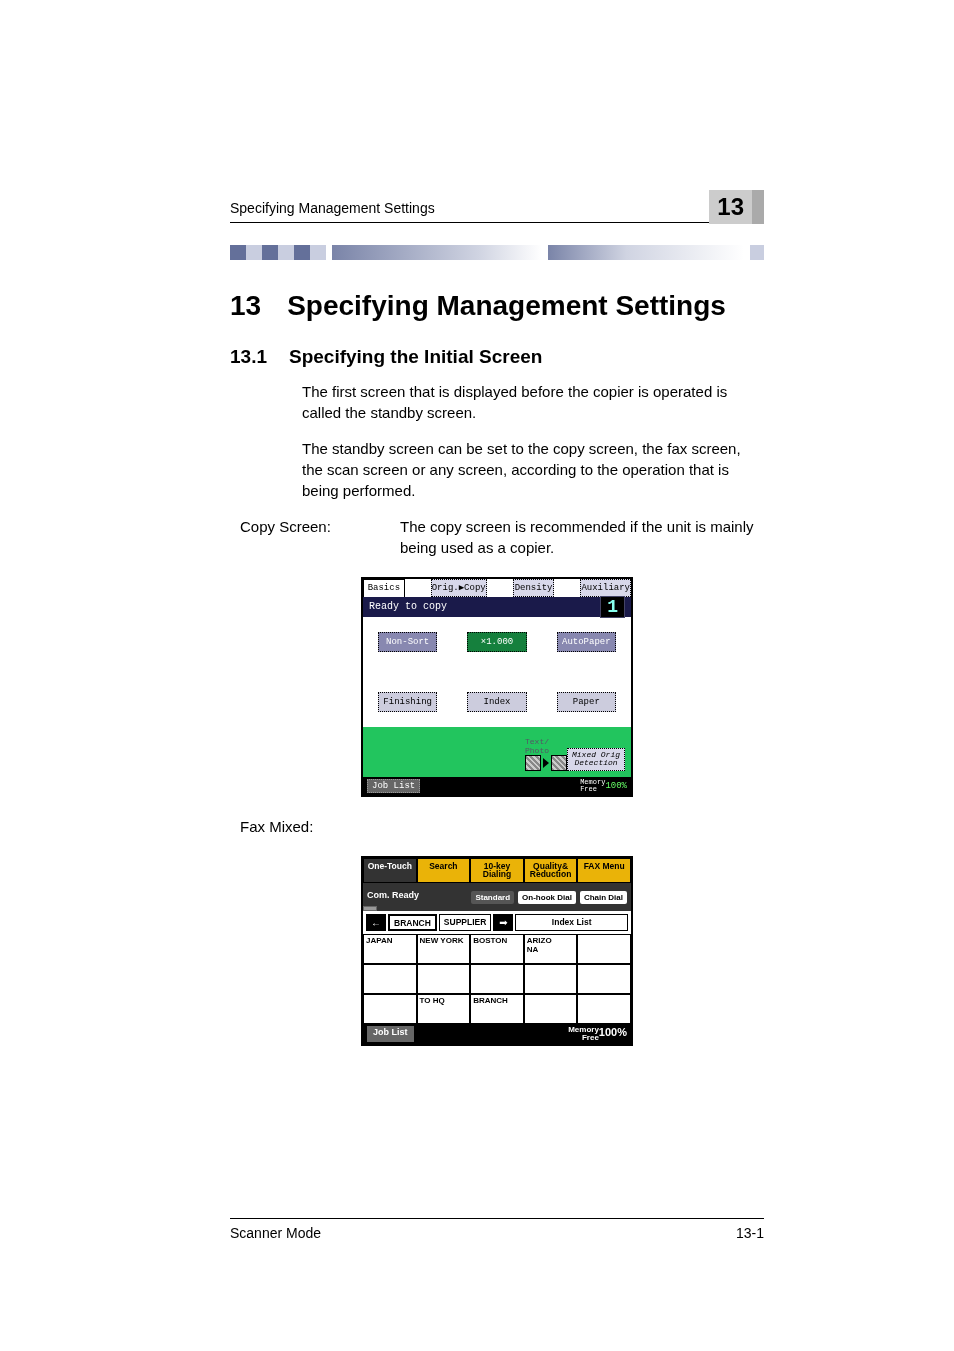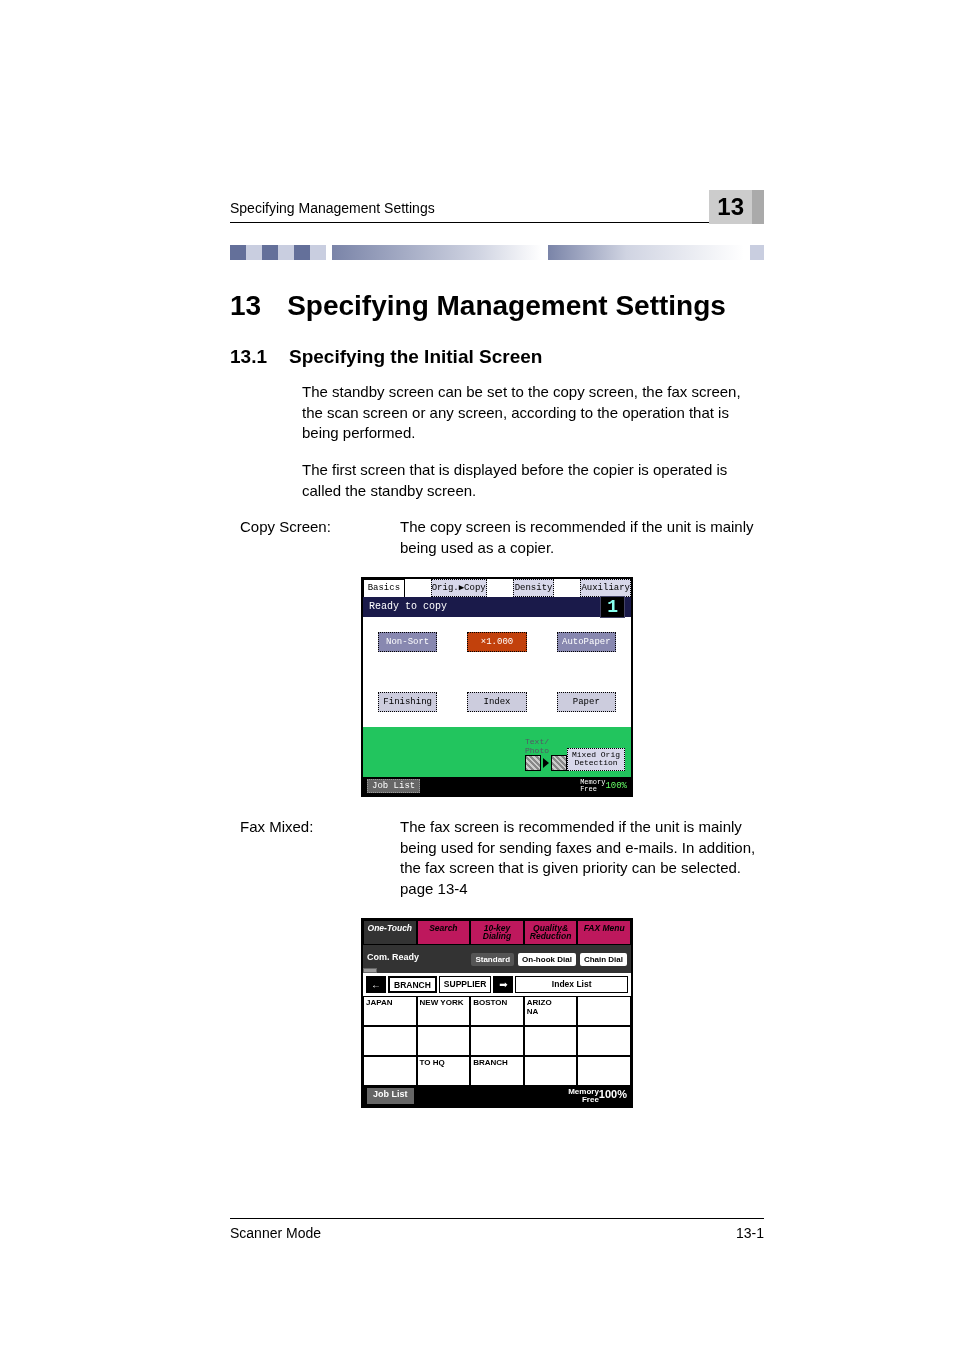--- a/index.html
+++ b/index.html
@@ -128,60 +128,60 @@
   .cs-status .count {
     background: #000; color: #8fe; font-size: 18px; font-weight: bold;
     padding: 0 6px; border: 1px solid #446;
   }
   .cs-row { display: flex; padding: 0; }
   .cs-btn {
     flex: 1; border: 1px solid #000; background: #8888b0; color: #fff;
     text-align: center; padding: 4px 2px; font-size: 9px; margin: 15px;
     border-style: dotted;
   }
-  .cs-btn.dark { background: #c2410c; }
+  .cs-btn.dark { background: #15803d; }
   .cs-btn.light { background: #ccccdd; color: #000; }
   .cs-area {
     display: flex; justify-content: flex-end; align-items: flex-end;
     padding: 6px 6px; height: 50px; background:#22c55e;
   }
   .cs-icons {
     display: flex; gap: 2px; align-items: center;
   }
   .cs-icons .ico {
     width: 16px; height: 16px; border: 1px solid #000;
     background: repeating-linear-gradient(45deg,#888,#888 2px,#ccc 2px,#ccc 4px);
   }
   .cs-icons .tri {
     width: 0; height: 0; border-top: 5px solid transparent;
     border-bottom: 5px solid transparent; border-left: 6px solid #000;
   }
   .cs-mixed {
     border: 1px dotted #000; background: #d8d8ea; font-size: 8px;
-    padding: 2px 4px; text-align: center; line-height: 1.05;
+    padding: 2px 4px; text-align: center; line-height: 1.05; font-style: italic;
   }
   .cs-footer {
     background: #000; color: #fff; display: flex;
     justify-content: space-between; padding: 2px 4px; font-size: 9px;
   }
   .cs-footer .joblist { background:#666; padding:1px 4px; border:1px dotted #999; }
   .cs-footer .mem .g { color:#6f6; }
 
   
   .fax-screen {
     width: 272px;
     border: 2px solid #000;
     font-family: Arial, sans-serif;
     font-size: 9px;
     background: #fff;
   }
-  .fs-tabs { display: flex; font-style: italic; }
+  .fs-tabs { display: flex; }
   .fs-tabs .tab {
     flex: 1; border: 1px solid #000; text-align: center;
-    padding: 3px 1px; font-size: 8.5px; font-weight: bold; background:#be185d;
+    padding: 3px 1px; font-size: 8.5px; font-weight: bold; background:#eab308;
     line-height: 1.05;
   }
   .fs-tabs .tab.dark { background: #333; color: #fff; }
   .fs-status {
     background: #333; color: #fff; display: flex;
     align-items: center; padding: 3px 4px; gap: 4px; height: 28px;
     font-weight: bold;
   }
   .fs-status .pill {
     background: #fff; color: #000; padding: 2px 4px; font-size: 8px;
@@ -261,22 +261,22 @@
   </div>
 
   <h1 class="chapter-title">
     <span class="num">13</span><span>Specifying Management Settings</span>
   </h1>
 
   <h2 class="section-title">
     <span class="num">13.1</span><span>Specifying the Initial Screen</span>
   </h2>
 
+  <p class="body-text">The first screen that is displayed before the copier is operated is called the standby screen.</p>
   <p class="body-text">The standby screen can be set to the copy screen, the fax screen, the scan screen or any screen, according to the operation that is being performed.</p>
-  <p class="body-text">The first screen that is displayed before the copier is operated is called the standby screen.</p>
 
   <div class="entry-row">
     <div class="label">Copy Screen:</div>
     <div class="desc">The copy screen is recommended if the unit is mainly being used as a copier.</div>
   </div>
 
   <div class="screen-img">
     <div class="copy-screen">
       <div class="cs-tabs">
         <div class="tab active">Basics</div>
@@ -314,24 +314,20 @@
       <div class="cs-footer">
         <span class="joblist">Job List</span>
         <span class="mem"><span style="white-space:pre;font-size:7px;display:inline-block;vertical-align:middle;line-height:1">Memory
 Free</span><span class="g">100%</span></span>
       </div>
     </div>
   </div>
 
   <div class="entry-row">
     <div class="label">Fax Mixed:</div>
-    <div class="desc">
-      <span>The fax screen is recommended if the unit is mainly being used for sending faxes and e-mails. In addition, the fax screen that is given priority can be selected.</span><br>
-      <span>page 13-4</span>
-    </div>
   </div>
 
   <div class="screen-img">
     <div class="fax-screen">
       <div class="fs-tabs">
         <div class="tab dark">One-Touch</div>
         <div class="tab">Search</div>
         <div class="tab" style="white-space:pre">10-key
 Dialing</div>
         <div class="tab" style="white-space:pre">Quality&amp;

